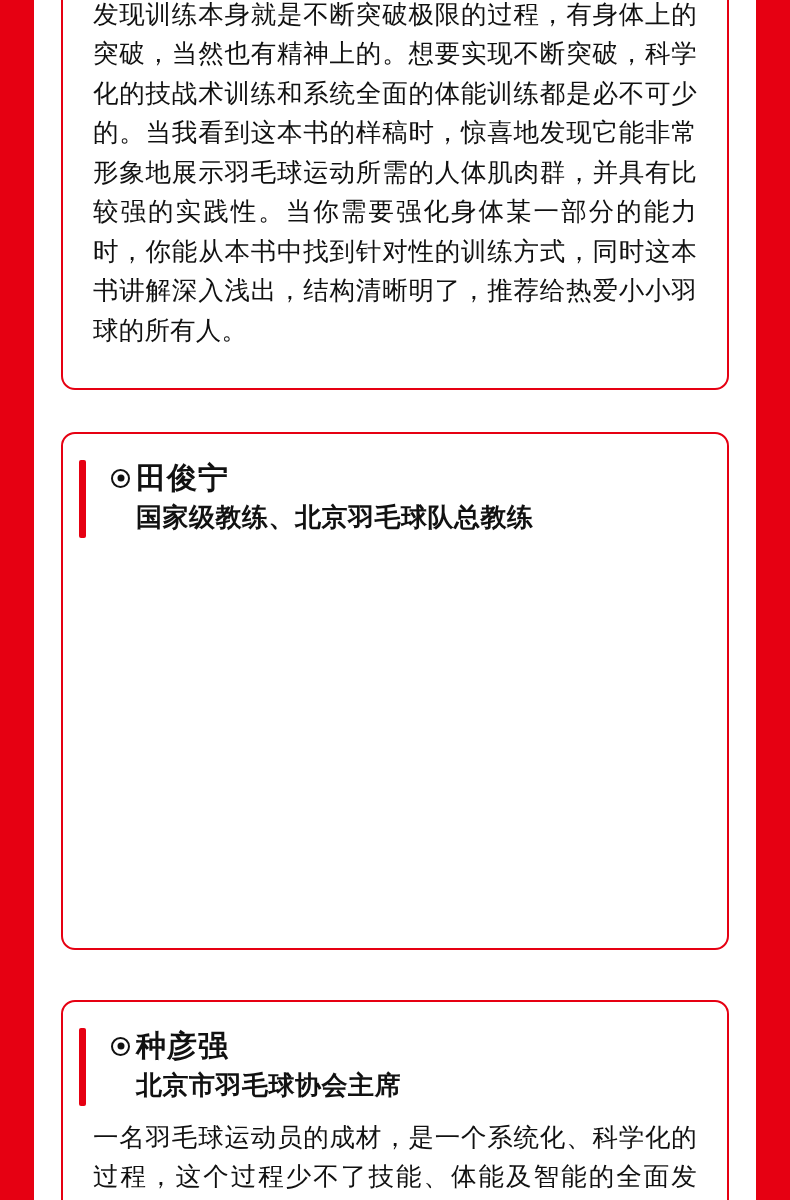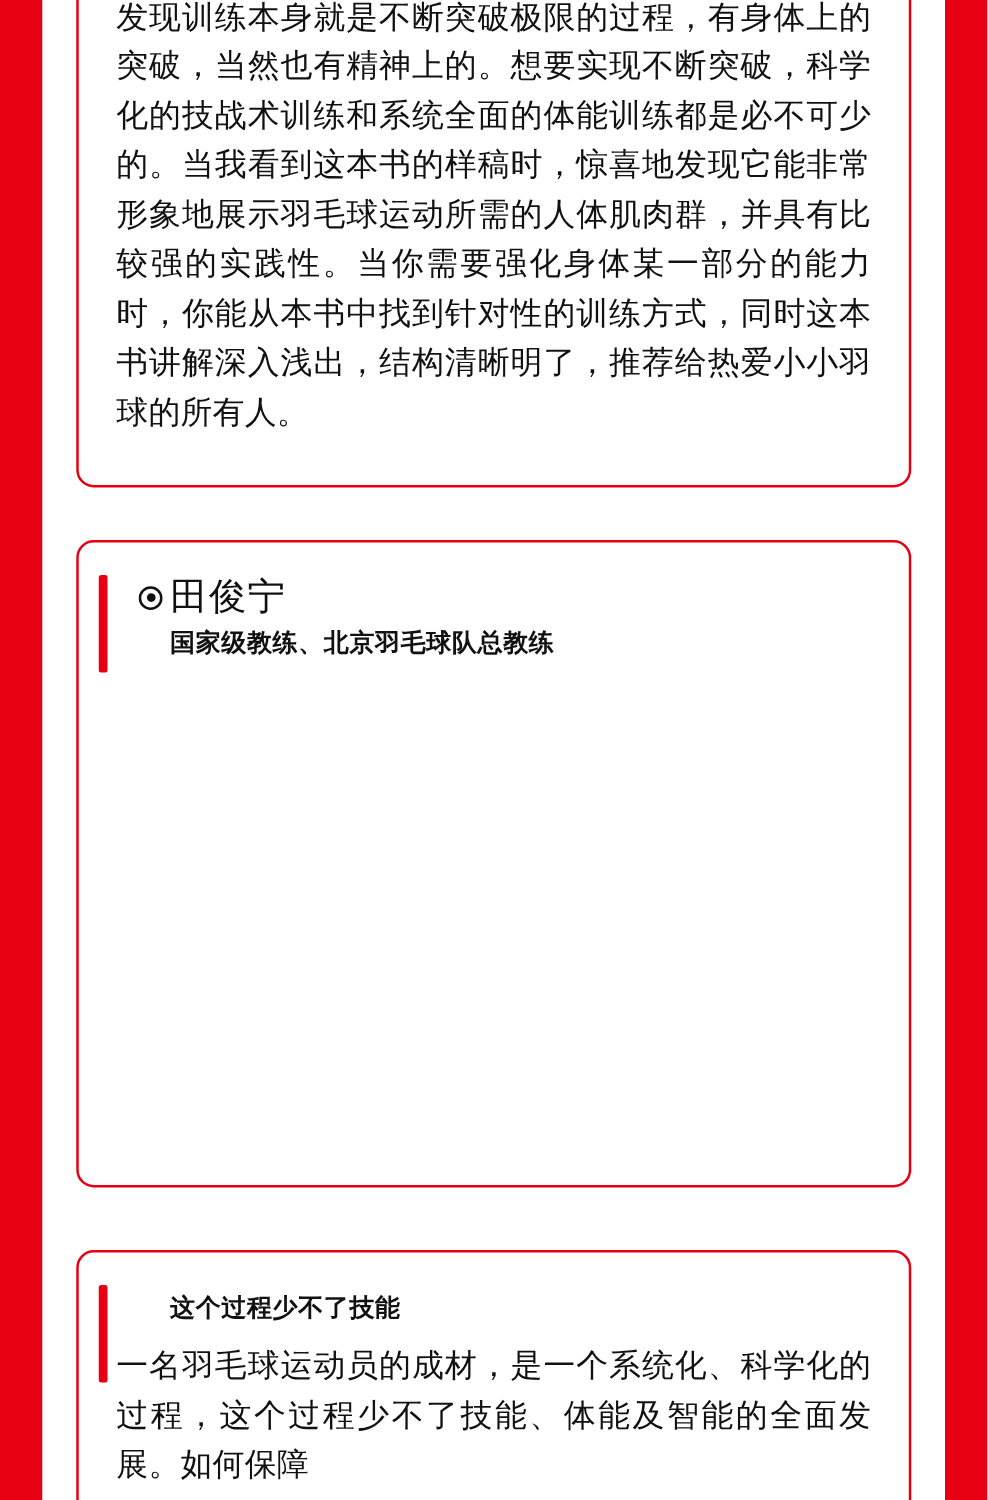--- a/index.html
+++ b/index.html
@@ -94,33 +94,34 @@
     left: 50%;
     top: 50%;
     width: 7px;
     height: 7px;
     background: #111111;
     border-radius: 50%;
     transform: translate(-50%, -50%);
   }
   .person-name {
     font-size: 30px;
-    font-weight: normal;
+    font-weight: bold;
     color: #111111;
     letter-spacing: 1px;
     line-height: 1.2;
   }
   .person-title {
     margin-top: 7px;
     padding-left: 25px;
-    font-size: 20px;
+    font-size: 26px;
     color: #111111;
     font-weight: bold;
     letter-spacing: 0.5px;
     line-height: 1.25;
+    font-family: Liberation Mono, monospace;
   }
 
   .body-text {
     margin-top: 14px;
     font-size: 25.5px;
     line-height: 1.55;
     color: #111111;
     text-align: justify;
     text-justify: inter-character;
     letter-spacing: 0.2px;
@@ -169,20 +170,24 @@
           </div>
           <div class="person-title">国家级教练、北京羽毛球队总教练</div>
         </div>
       </div>
     </div>
 
     <div class="card card-clip" id="card-3">
       <div class="card-inner">
         <div class="person-head">
           <span class="accent-bar"></span>
-          <div class="person-title">这个过程少不了技能</div>
+          <div class="name-row">
+            <span class="bullet-icon"></span>
+            <span class="person-name">种彦强</span>
+          </div>
+          <div class="person-title">北京市羽毛球协会主席</div>
         </div>
         <p class="body-text">一名羽毛球运动员的成材，是一个系统化、科学化的过程，这个过程少不了技能、体能及智能的全面发展。如何保障</p>
       </div>
     </div>
 
   </div>
 </div>
 
 </body></html>

